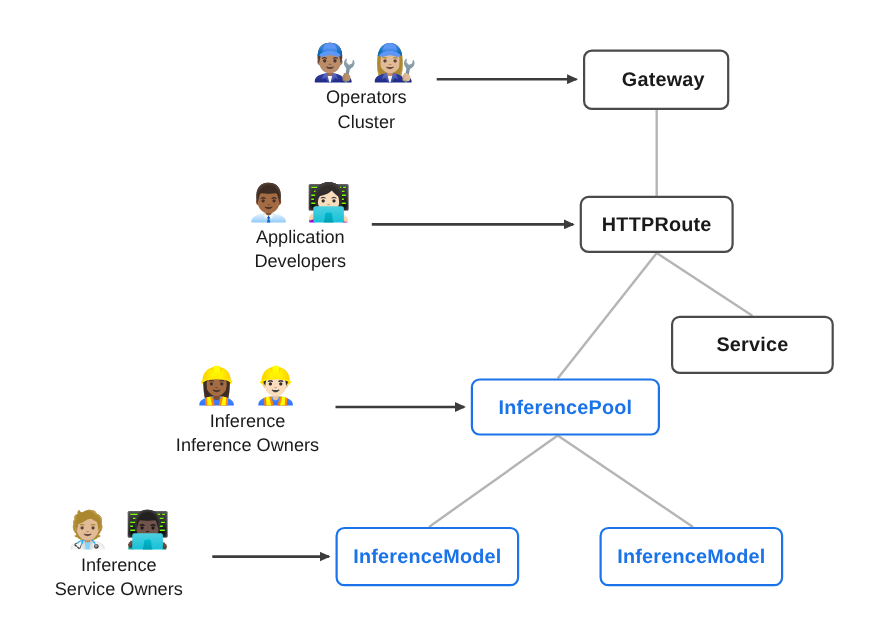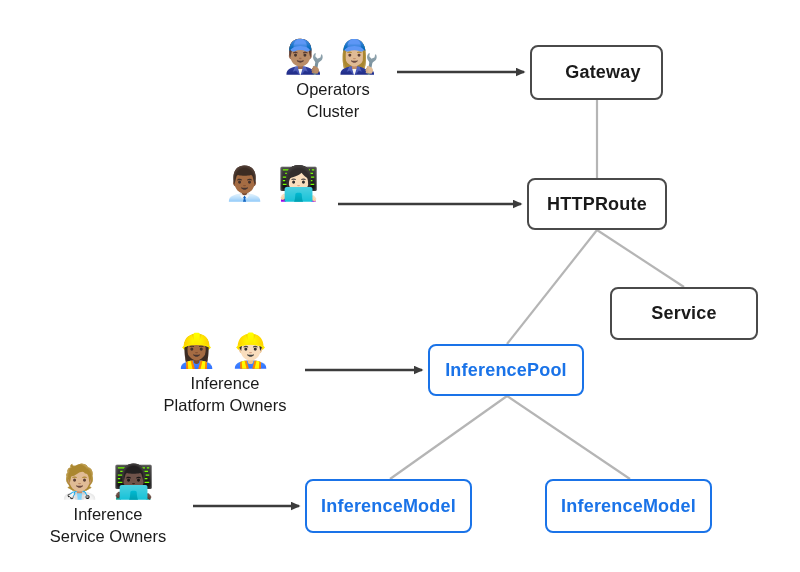--- a/index.html
+++ b/index.html
@@ -53,21 +53,21 @@
   }
   .persona .plabel {
     font-size: 16.5px;
     line-height: 1.32;
     margin-top: 2px;
   }
   
   #node-gateway            { left: 530px; top: 45px;  width: 133px; height: 55px; padding-left: 13px; }
   #node-httproute          { left: 527px; top: 178px; width: 140px; height: 52px; }
   #node-service            { left: 610px; top: 287px; width: 148px; height: 53px; }
-  #node-inferencepool      { left: 428px; top: 344px; width: 156px; height: 52px; }
+  #node-inferencepool      { left: 428px; top: 344px; width: 172px; height: 52px; }
   #node-inferencemodel-1   { left: 305px; top: 479px; width: 167px; height: 54px; }
   #node-inferencemodel-2   { left: 545px; top: 479px; width: 167px; height: 54px; }
   
   #persona-cluster-operators         { left: 238px; top: 36px;  }
   #persona-application-developers    { left: 178px; top: 163px; }
   #persona-inference-platform-owners { left: 130px; top: 330px; }
   #persona-inference-workload-owners { left: 13px;  top: 461px; }
 </style>
 </head>
 <body>
@@ -97,28 +97,30 @@
     <div class="emojis"><span>👨🏽‍🔧</span> <span>👩🏼‍🔧</span></div>
     <div class="plabel">
       <div>Operators</div>
       <div>Cluster</div>
     </div>
   </div>
 
   <div class="persona" id="persona-application-developers">
     <div class="emojis"><span>👨🏾‍💼</span> <span>👩🏻‍💻</span></div>
     <div class="plabel">
+      <div>Application</div>
+      <div>Developers</div>
     </div>
   </div>
 
   <div class="persona" id="persona-inference-platform-owners">
     <div class="emojis"><span>👷🏾‍♀️</span> <span>👷🏻‍♂️</span></div>
     <div class="plabel">
       <div>Inference</div>
-      <div>Platform Owners</div>
+      <div>Inference Owners</div>
     </div>
   </div>
 
   <div class="persona" id="persona-inference-workload-owners">
     <div class="emojis"><span>🧑🏼‍⚕️</span> <span>👨🏿‍💻</span></div>
     <div class="plabel">
       <div>Inference</div>
       <div>Service Owners</div>
     </div>
   </div>

